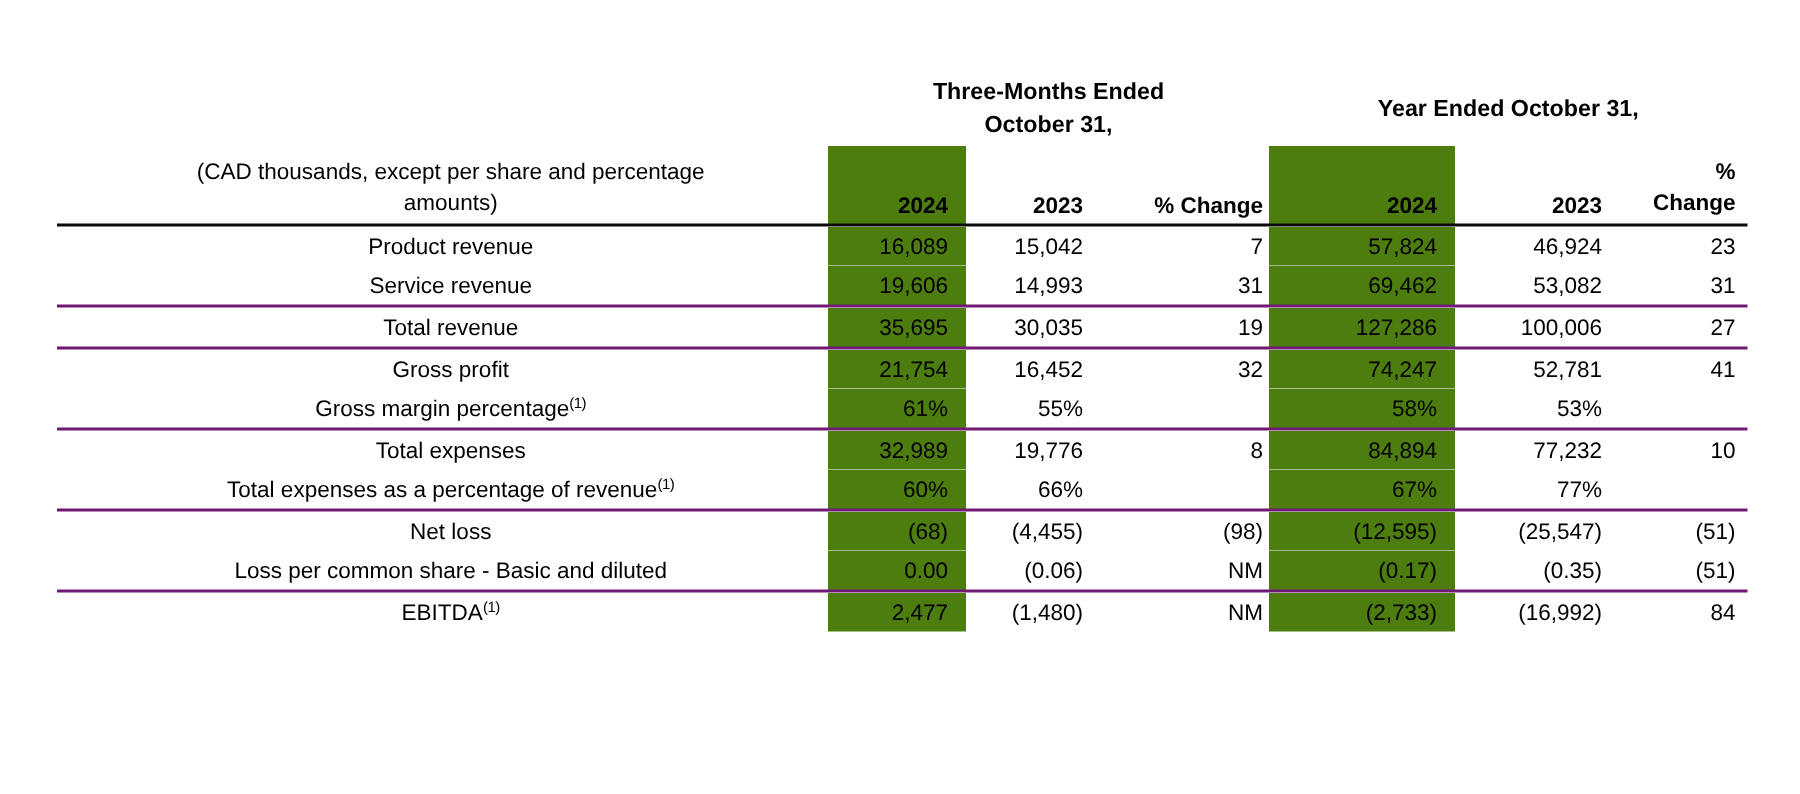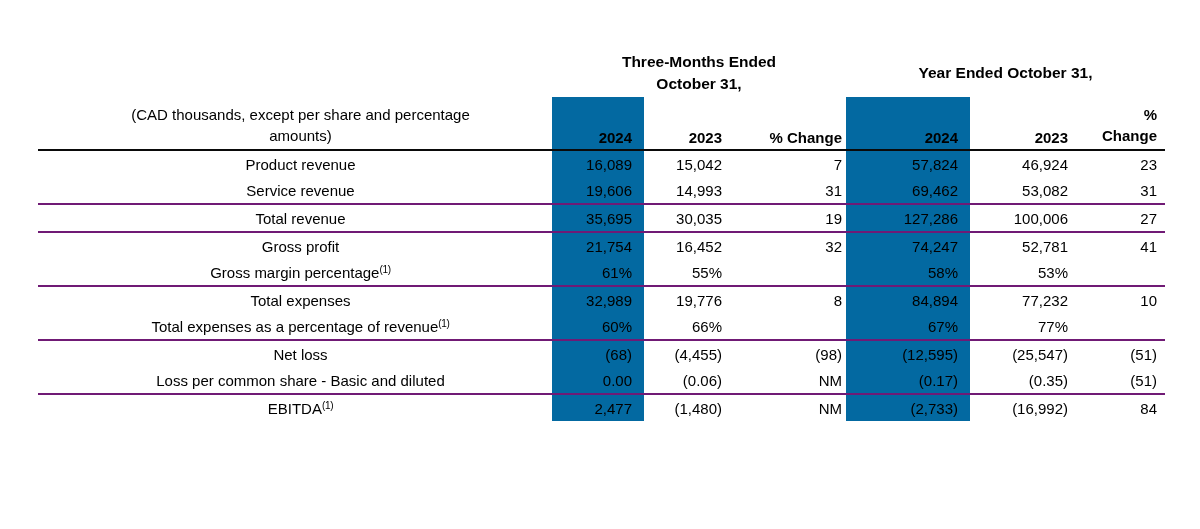--- a/index.html
+++ b/index.html
@@ -60,21 +60,21 @@
     text-align: center;
     padding-left: 12px;
   }
   .num {
     text-align: right;
     white-space: nowrap;
   }
   .c0, .c1, .c3, .c4 { padding-right: 12px; }
   .c2 { padding-right: 4px; }
   .c5 { padding-right: 8px; }
-  .shade { background: #0369a1; }
+  .shade { background: #4d7c0f; }
   .colhead-last {
     white-space: pre-line;
     line-height: 21px;
   }
   
   tbody td {
     height: 24px;
     vertical-align: middle;
   }
   tbody tr.rule { border-top: 2px solid #701a75; }

